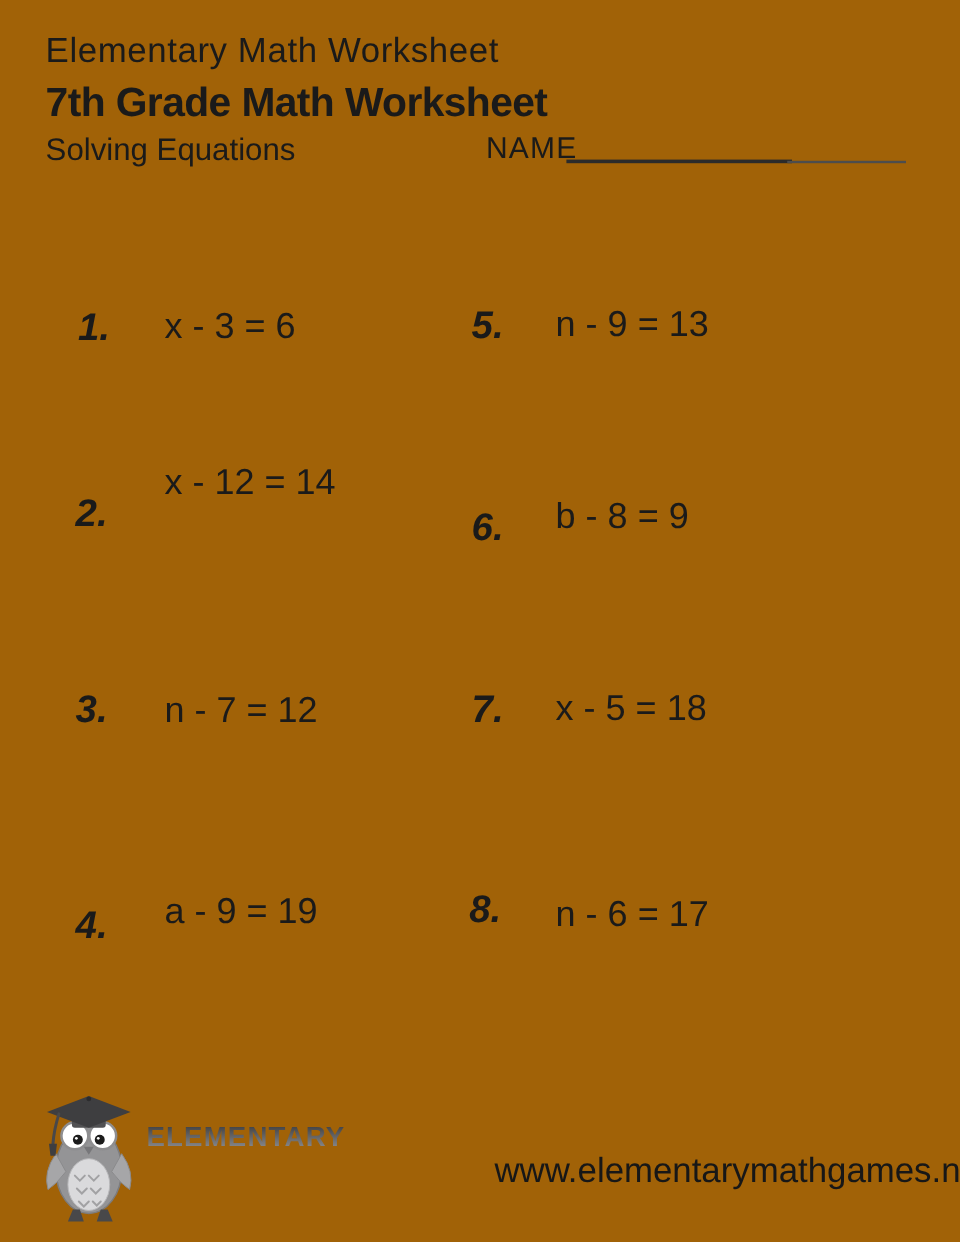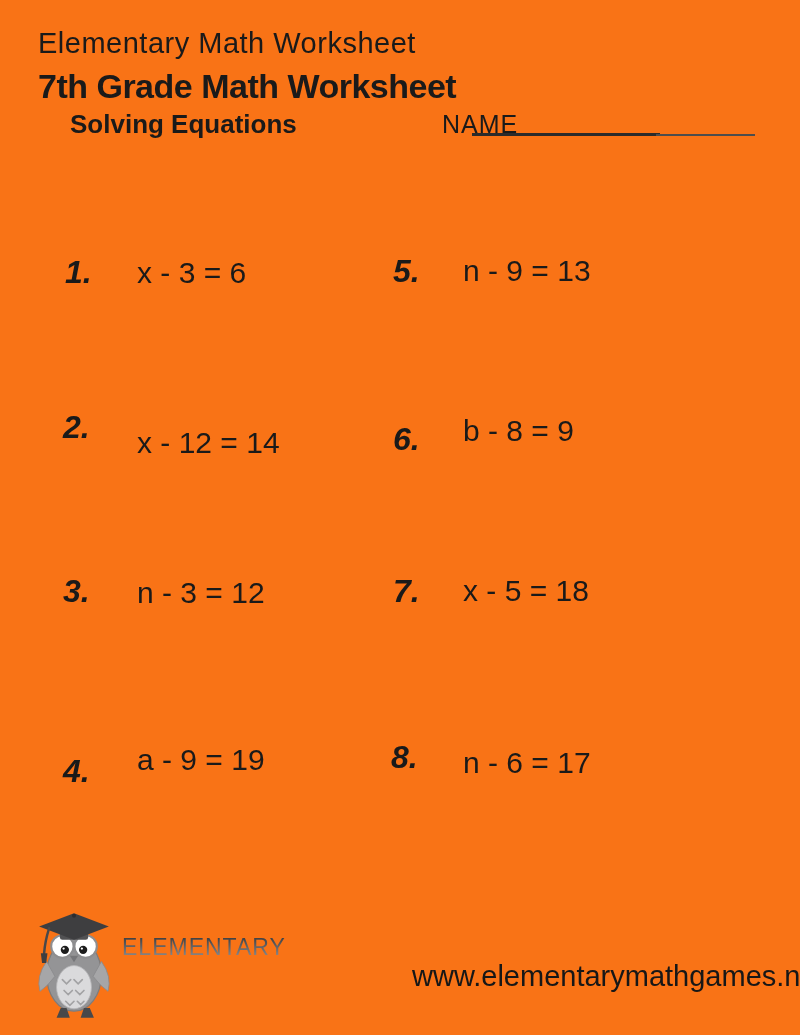--- a/index.html
+++ b/index.html
@@ -1,44 +1,44 @@
 <!DOCTYPE html>
 <html><head>
 <meta charset="utf-8">
 <style>
   html,body { margin:0; padding:0; background:#ffffff; }
   .page {
-    position:relative; width:800px; height:1035px; background:#f97316;
+    position:relative; width:800px; height:1035px; background:#a16207;
     font-family:"Liberation Sans", sans-serif; color:#1a1a1a; overflow:hidden;
   }
   .abs { position:absolute; white-space:nowrap; line-height:1; }
 
   
   .title    { left:38px; top:29px;  font-size:29px; letter-spacing:0.5px; font-weight:400; }
   .subtitle { left:38px; top:69px;  font-size:34px; letter-spacing:-0.5px; font-weight:700; }
-  .topic    { left:38px; top:111px; font-size:26px; font-weight:700;margin-left:32px; }
-  .name-label { left:405px; top:112px; font-size:25px; letter-spacing:1px; font-weight:400;margin-left:37px; }
+  .topic    { left:38px; top:111px; font-size:26px; font-weight:400; }
+  .name-label { left:405px; top:112px; font-size:25px; letter-spacing:1px; font-weight:400; }
   .name-line-thick { position:absolute; left:472px; top:133px; width:188px; height:3px; background:#2b2b2b; }
   .name-line-thin  { position:absolute; left:656px; top:134px; width:99px;  height:2px; background:#4d4d4d; }
 
   
   .pnum { font-size:32px; font-weight:700; font-style:italic; }
   .peq  { font-size:30px; font-weight:400; }
   .n1{left:65px;  top:256px} .e1{left:137px; top:258px}
-  .n2{left:63px;  top:411px} .e2{left:137px; top:428px}
+  .n2{left:63px;  top:411px} .e2{left:137px; top:388px}
   .n3{left:63px;  top:575px} .e3{left:137px; top:578px}
   .n4{left:63px;  top:755px} .e4{left:137px; top:745px}
   .n5{left:393px; top:255px} .e5{left:463px; top:256px}
   .n6{left:393px; top:423px} .e6{left:463px; top:416px}
   .n7{left:393px; top:575px} .e7{left:463px; top:576px}
   .n8{left:391px; top:741px} .e8{left:463px; top:748px}
 
   
   .owl { position:absolute; left:32px; top:910px; width:84px; height:112px; }
-  .logo-word { font-weight:400; color:#4d4d4f; }
+  .logo-word { font-weight:700; color:#4d4d4f; }
   @supports ((-webkit-background-clip:text) or (background-clip:text)) {
     .logo-word {
       background:linear-gradient(#3a3a3c,#929294);
       -webkit-background-clip:text; background-clip:text;
       -webkit-text-fill-color:transparent; color:transparent;
     }
   }
   .logo-line1 { left:122px; top:936px; font-size:23px; letter-spacing:1px; }
   .logo-line2 { left:125px; top:963px; font-size:28px; letter-spacing:0.5px; }
   .website { left:412px; top:962px; font-size:29px; font-weight:400; color:#171717; }
@@ -56,21 +56,21 @@
   <div class="name-line-thin"></div>
 
   <div>
     <span class="abs pnum n1">1.</span>
     <span class="abs peq e1">x - 3 = 6</span>
 
     <span class="abs pnum n2">2.</span>
     <span class="abs peq e2">x - 12 = 14</span>
 
     <span class="abs pnum n3">3.</span>
-    <span class="abs peq e3">n - 3 = 12</span>
+    <span class="abs peq e3">n - 7 = 12</span>
 
     <span class="abs pnum n4">4.</span>
     <span class="abs peq e4">a - 9 = 19</span>
 
     <span class="abs pnum n5">5.</span>
     <span class="abs peq e5">n - 9 = 13</span>
 
     <span class="abs pnum n6">6.</span>
     <span class="abs peq e6">b - 8 = 9</span>
 

